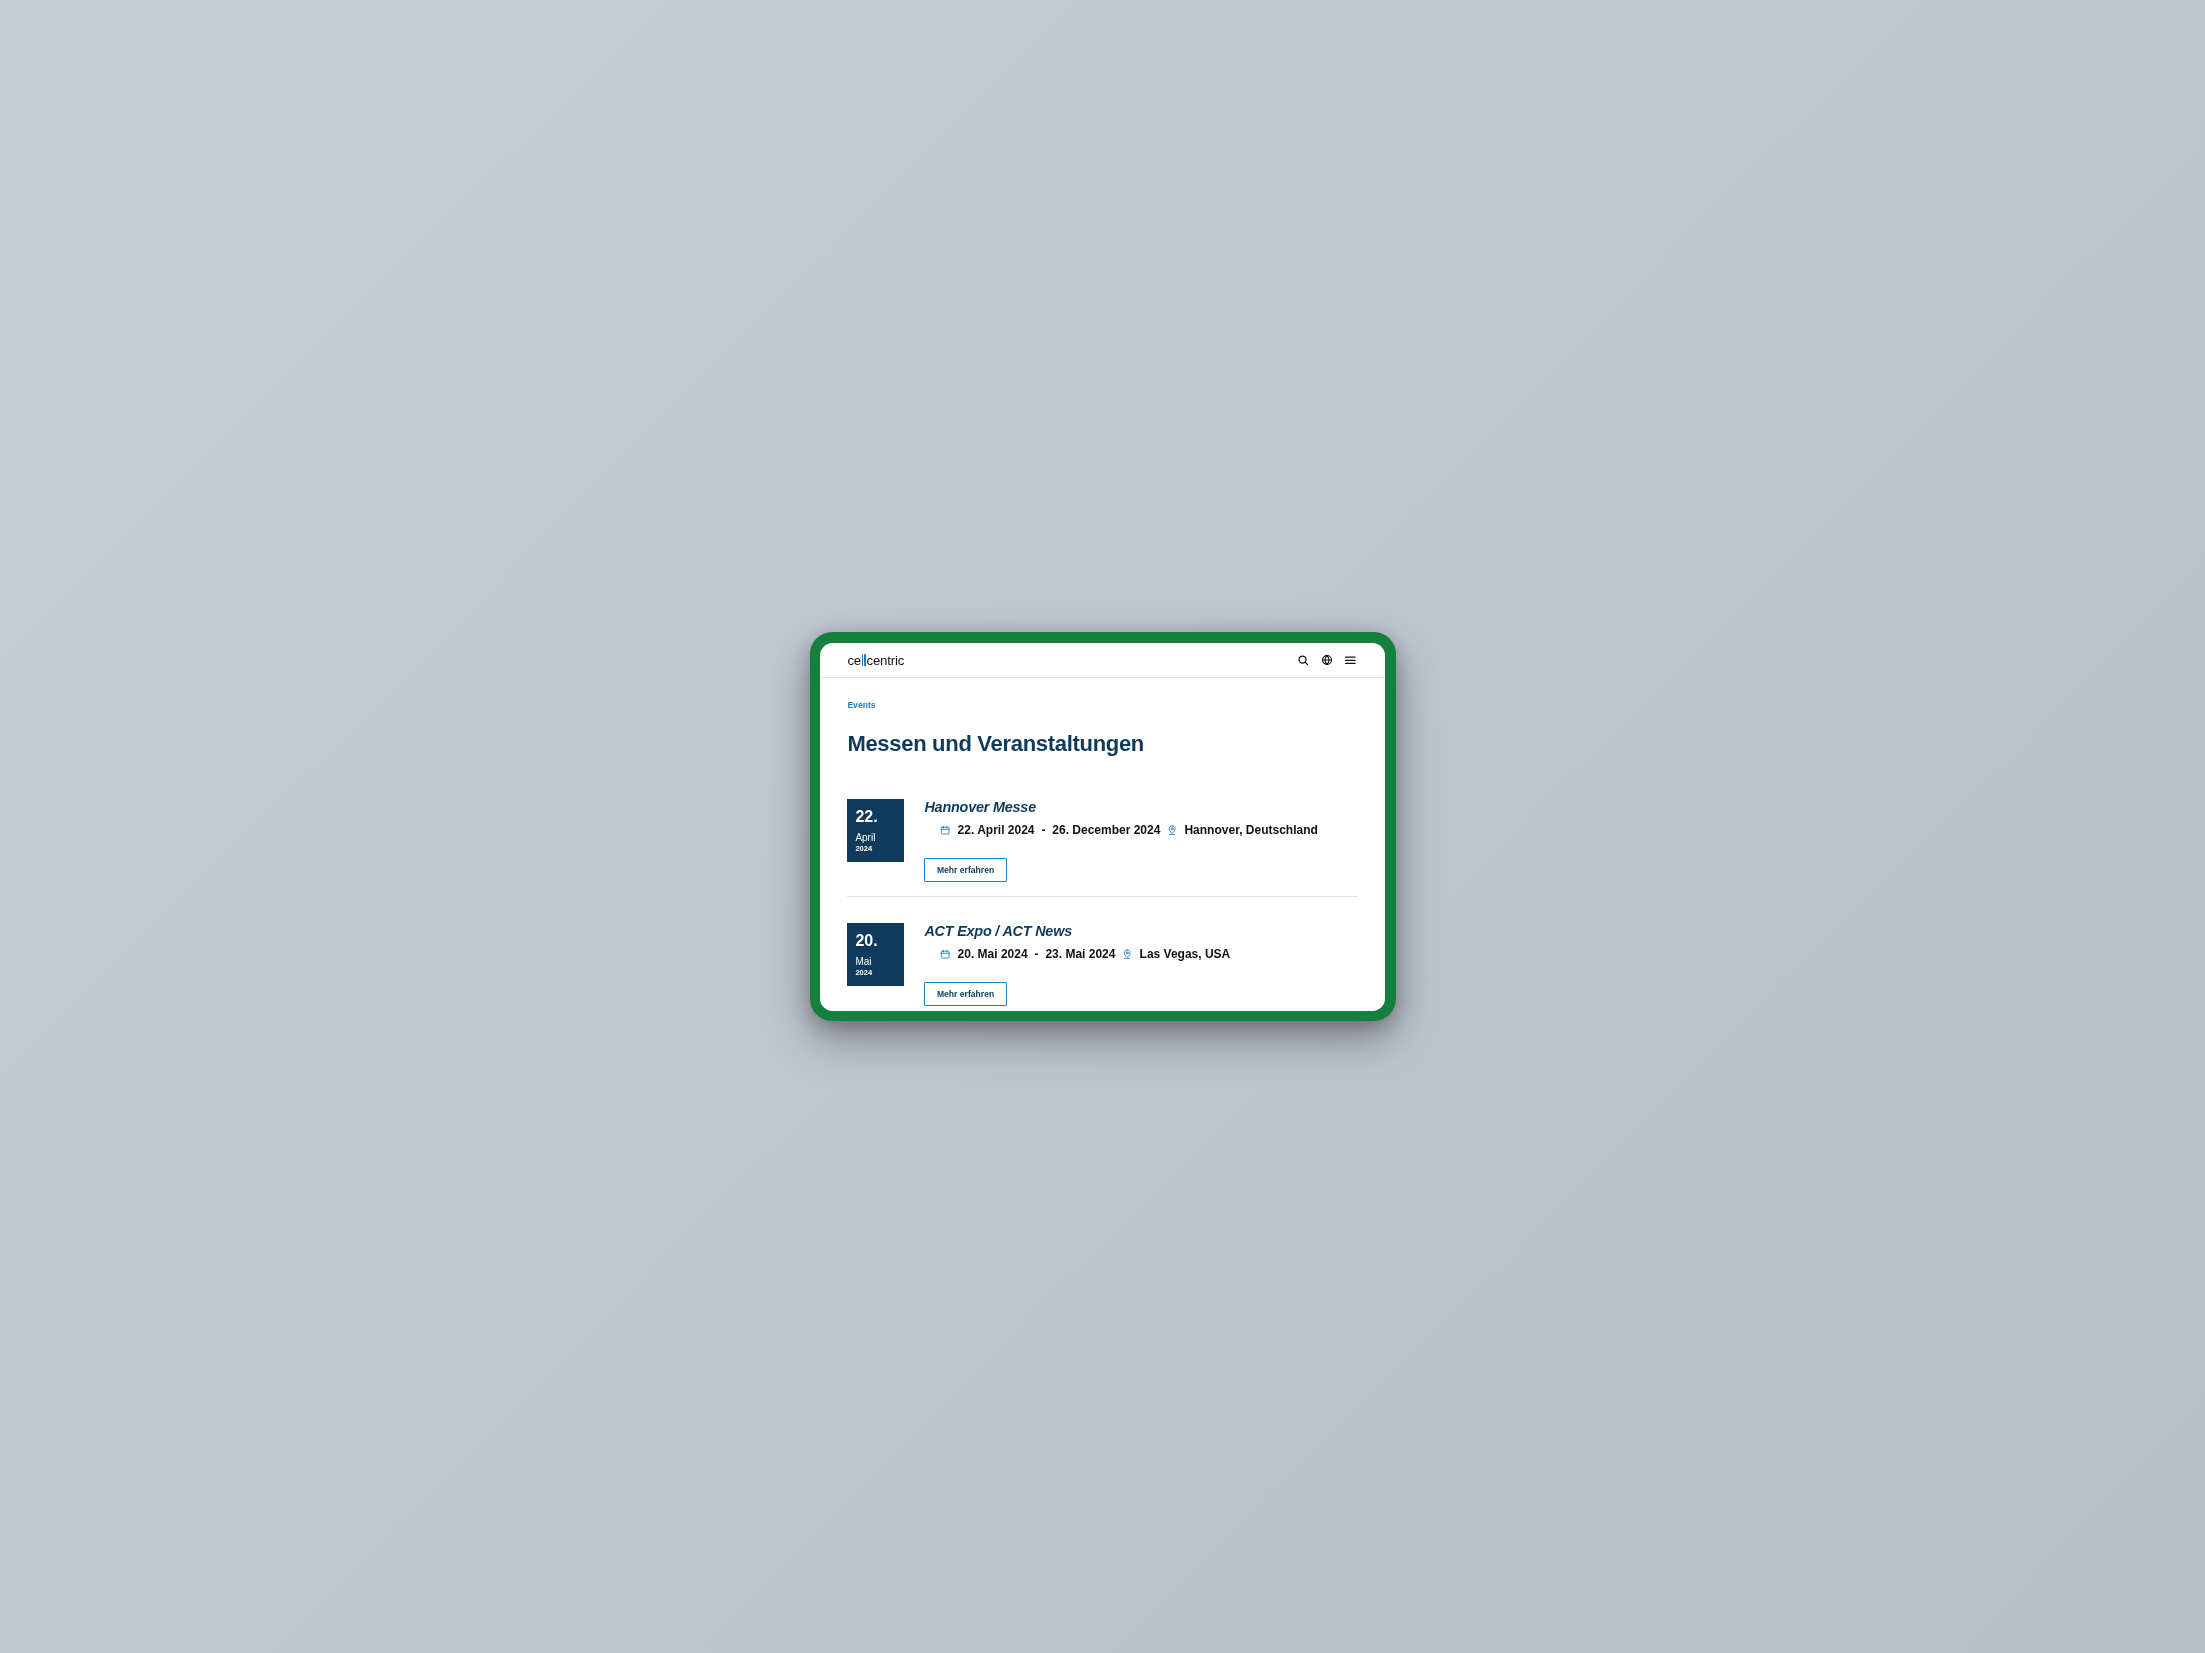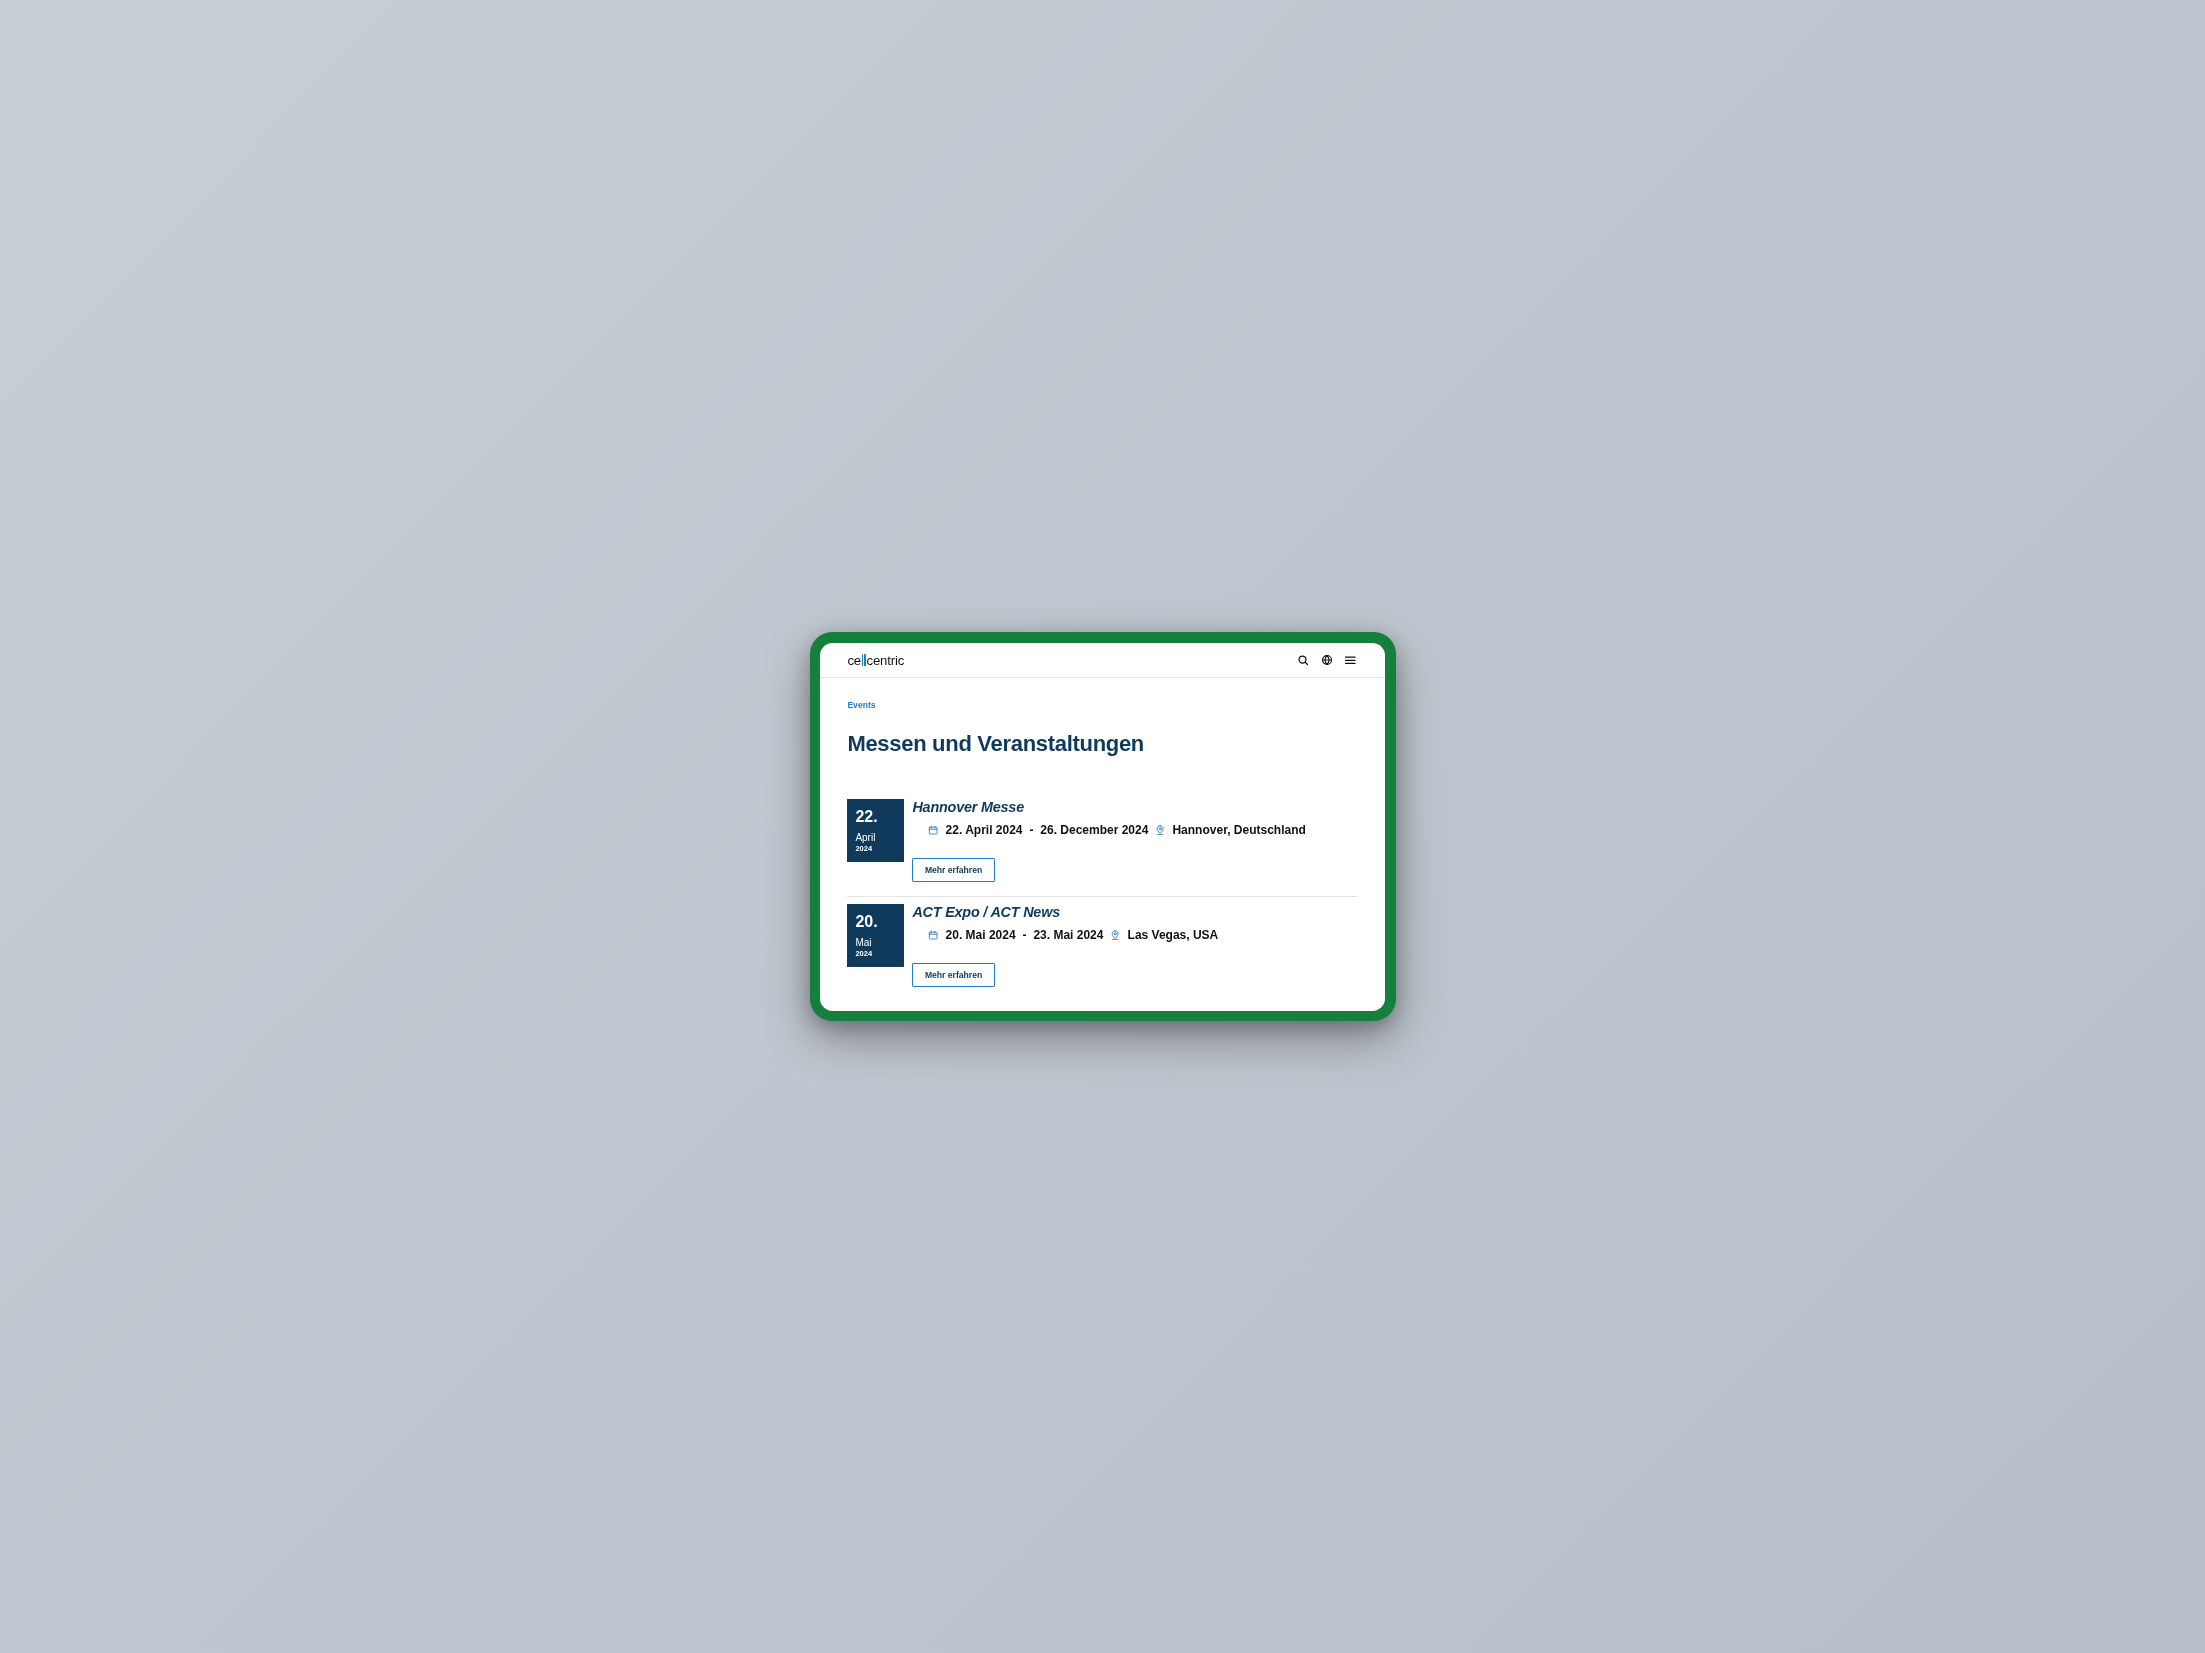--- a/index.html
+++ b/index.html
@@ -80,23 +80,23 @@
   }
   .page-title {
     color: #0f3a5c;
     font-size: 22px;
     font-weight: 800;
     letter-spacing: -0.3px;
     margin-bottom: 42px;
   }
   .event-row {
     display: flex;
-    gap: 8px;
+    gap: 20px;
     padding-bottom: 13.8px;
-    margin-bottom: 7px;
+    margin-bottom: 26px;
     border-bottom: 0.6px solid #e3e3e3;
   }
   .event-row:last-child { border-bottom: none; }
   .date-block {
     background: #0f3a5c;
     color: #fff;
     width: 57px;
     height: 63px;
     flex-shrink: 0;
     padding: 9.2px 8px;

